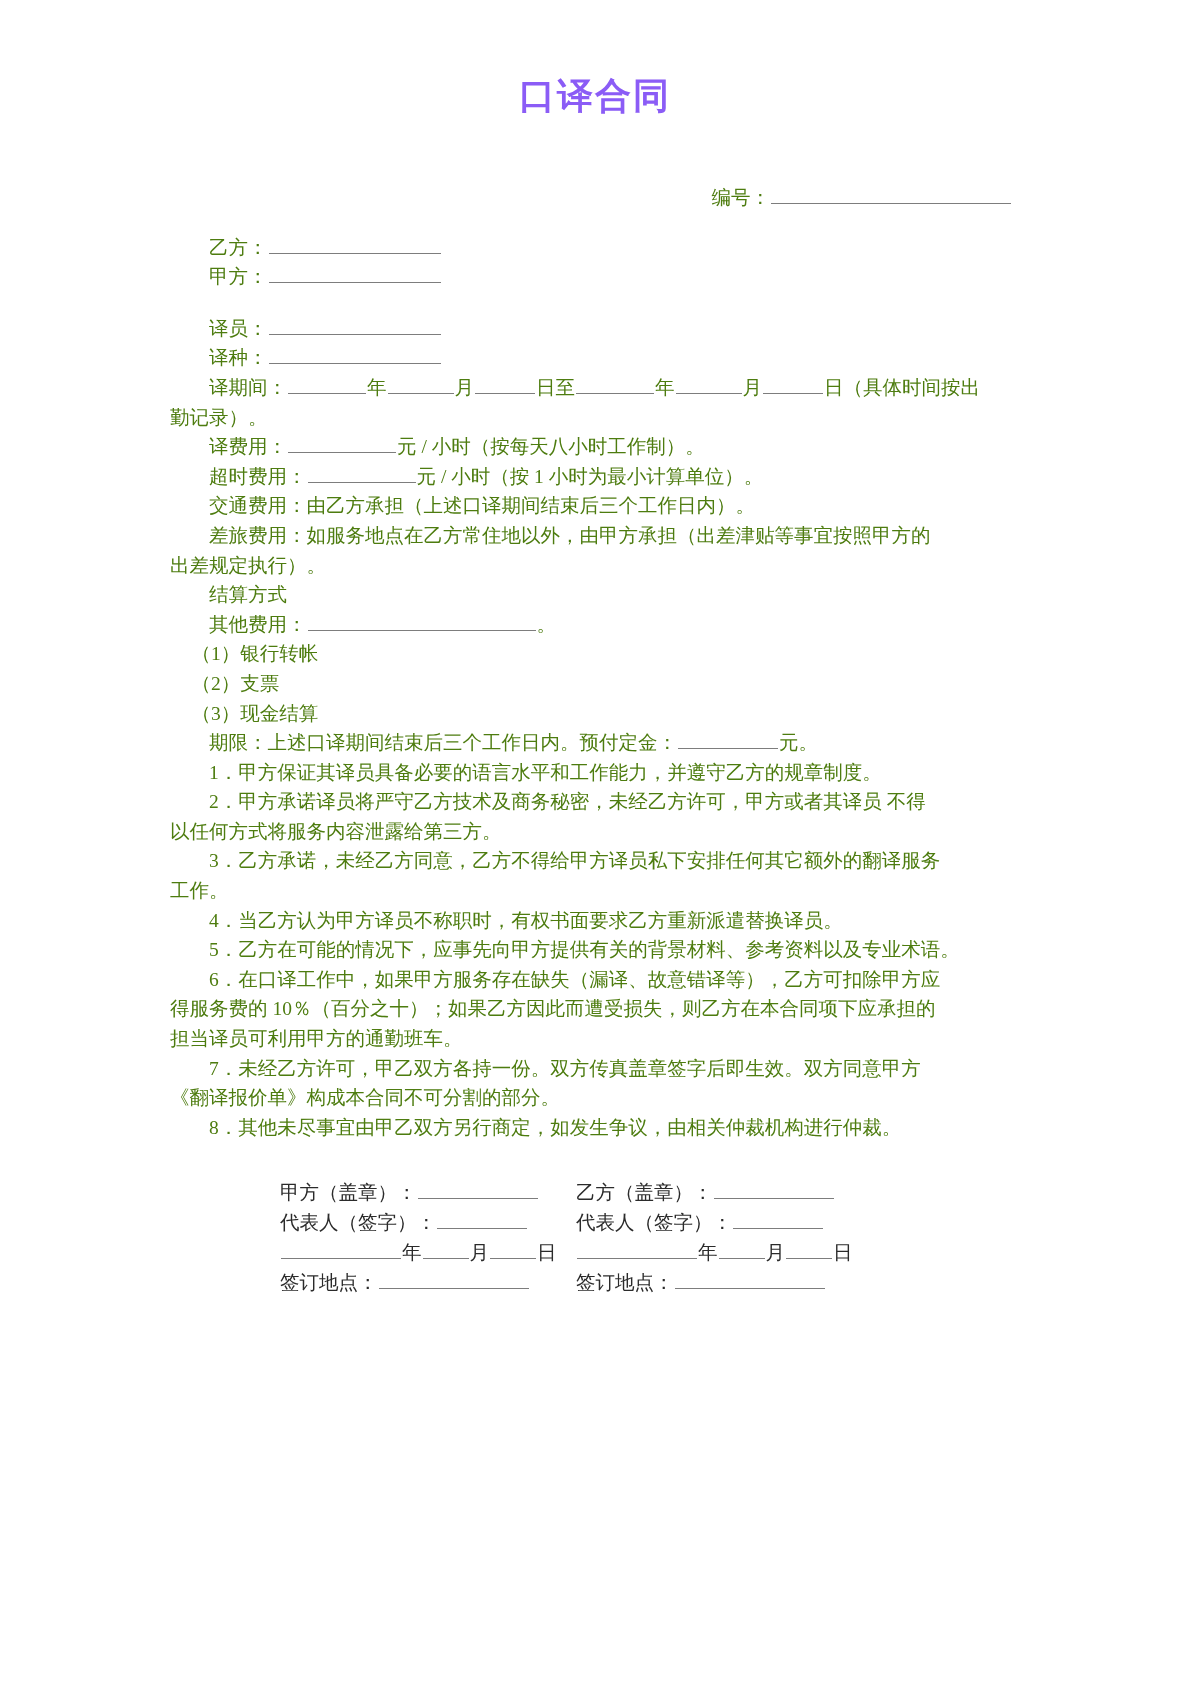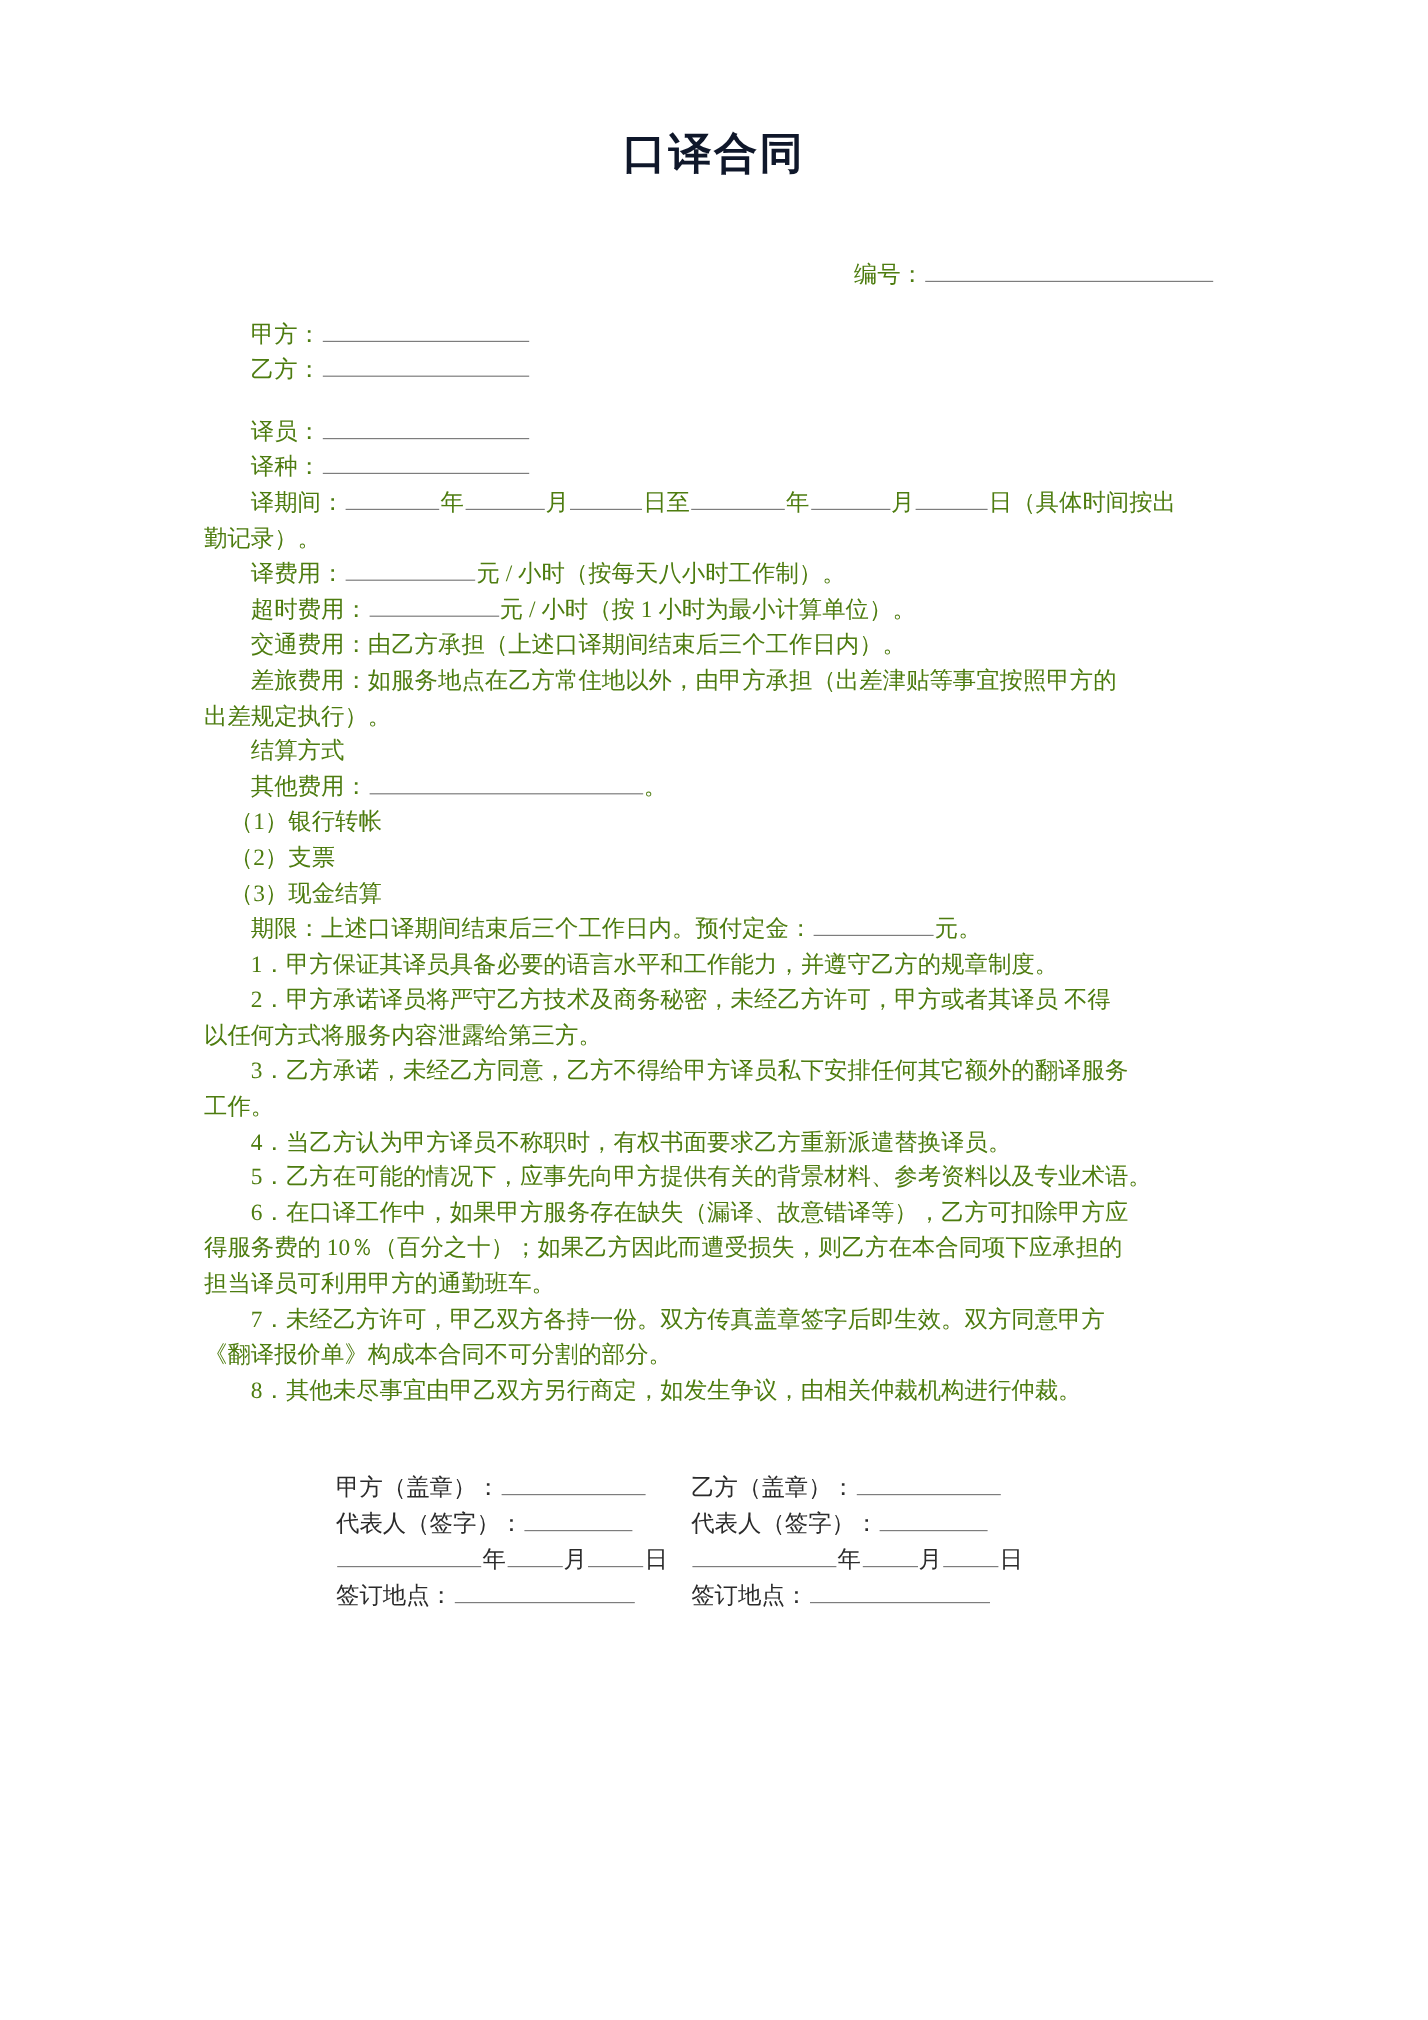--- a/index.html
+++ b/index.html
@@ -21,23 +21,23 @@
     box-sizing: border-box;
     padding: 0;
     position: relative;
     background: #ffffff;
   }
   .doc-title {
     text-align: center;
     font-size: 36px;
     font-weight: 600;
     letter-spacing: 2px;
-    color: #0f172a;
+    color: #8b5cf6;
     margin: 0;
-    padding-top: 104px;
+    padding-top: 72px;
     font-family: "Liberation Sans", "DejaVu Sans", sans-serif;
   }
   .body-area {
     padding: 0 170px 0 170px;
     margin-top: 62px;
     font-size: 19.5px;
     line-height: 29.6px;
     color: #4d7c0f;
   }
   .serial-row {
@@ -77,41 +77,40 @@
     padding-left: 280px;
     font-size: 19.5px;
     line-height: 30px;
   }
   .sig-grid {
     display: flex;
     gap: 28px;
   }
   .sig-col {
     width: 268px;
-    margin-top: 16px;
   }
   .sig-line {
     white-space: nowrap;
   }
 </style>
 </head>
 <body>
 
 <div class="page">
 
   <h1 class="doc-title">口译合同</h1>
 
   <div class="body-area">
 
     <div class="serial-row">
       <span>编号：</span><span class="ln w240"></span>
     </div>
 
+    <p class="p"><span>乙方：</span><span class="ln w175"></span></p>
     <p class="p"><span>甲方：</span><span class="ln w175"></span></p>
-    <p class="p"><span>乙方：</span><span class="ln w175"></span></p>
 
     <div class="gap-sm"></div>
 
     <p class="p"><span>译员：</span><span class="ln w175"></span></p>
     <p class="p"><span>译种：</span><span class="ln w175"></span></p>
 
     <p class="p"><span>译期间：</span><span class="ln w78"></span><span>年</span><span class="ln w66"></span><span>月</span><span class="ln w60"></span><span>日</span><span>至</span><span class="ln w78"></span><span>年</span><span class="ln w66"></span><span>月</span><span class="ln w60"></span><span>日</span><span>（具体时间按出</span></p>
     <p class="p noindent">勤记录）。</p>
 
     <p class="p"><span>译费用：</span><span class="ln w110"></span><span>元 / 小时</span><span>（按每天八小时工作制）。</span></p>

